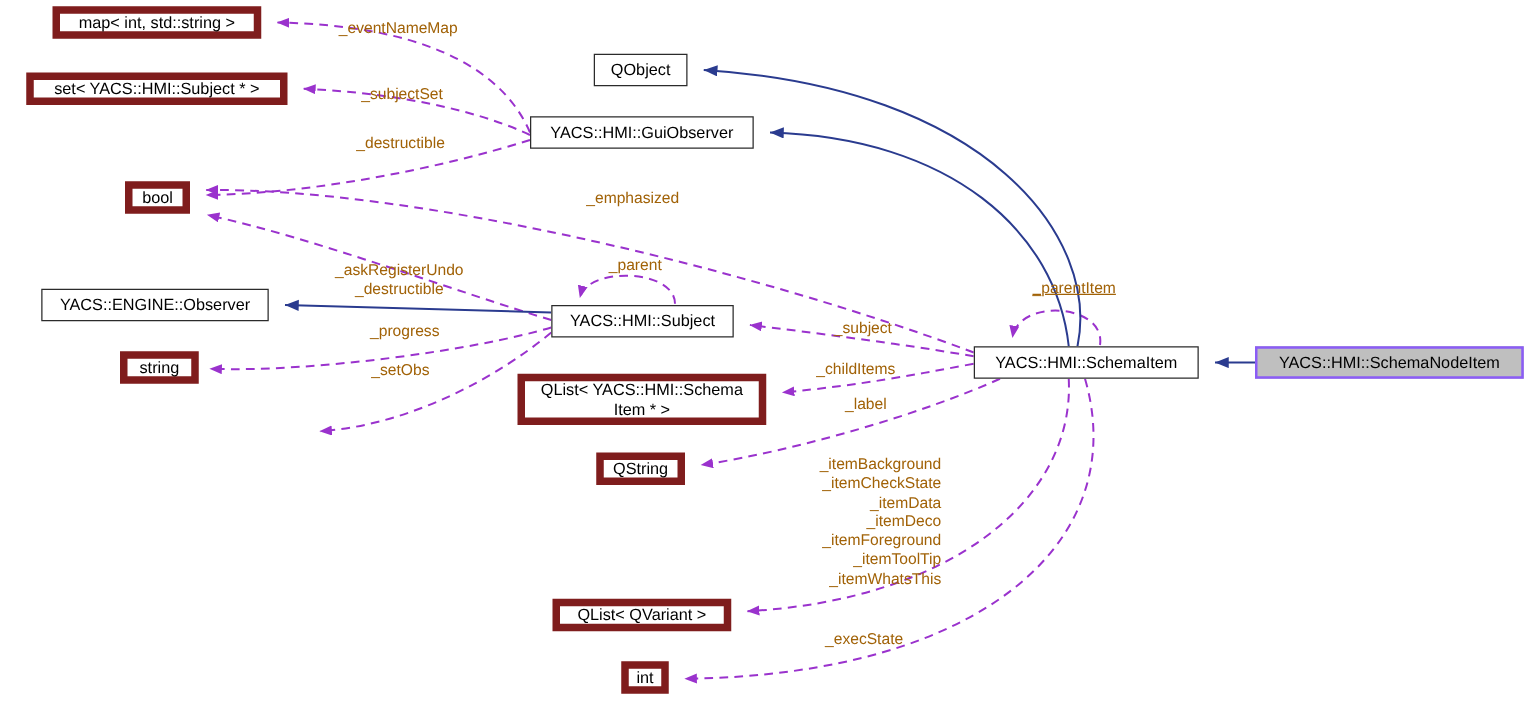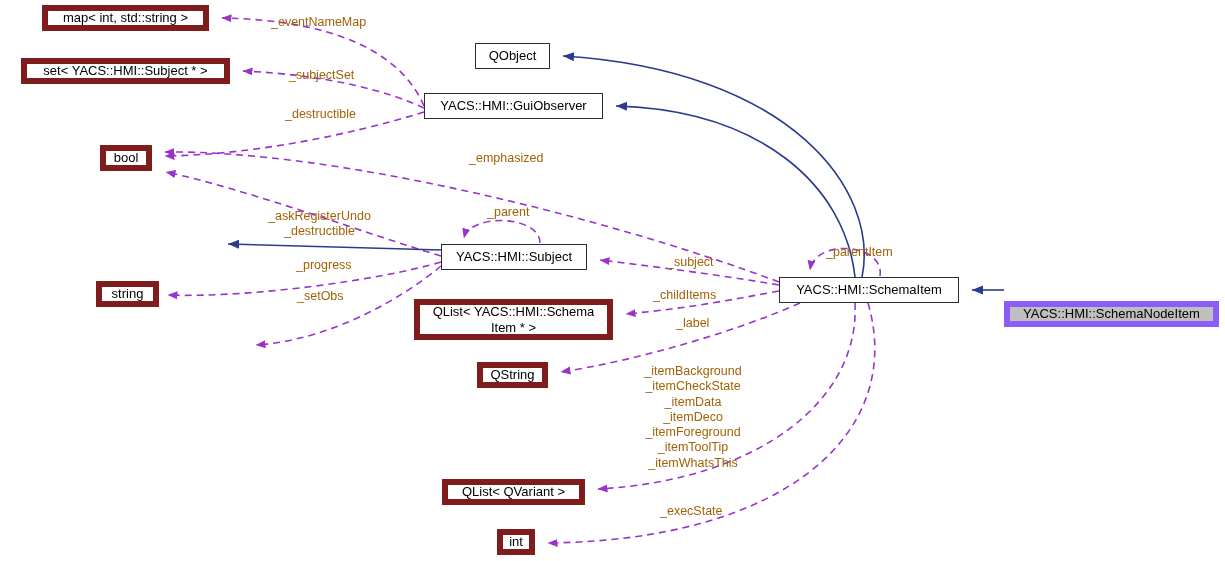--- a/index.html
+++ b/index.html
@@ -38,34 +38,33 @@
     background: #ffffff;
     white-space: pre;
   }
   .node.usage {
     border: 6px solid #7f1d1d;
   }
   .node.inherit {
     border: 1px solid #2b2b2b;
   }
   .node.current {
-    border: 6px solid #8b5cf6;
+    border: 2px solid #8b5cf6;
     background: #bfbfbf;
-    margin-top: 24px;
   }
   .edge-label {
     position: absolute;
     font-size: 12.5px;
     color: #a16207;
     background: transparent;
     white-space: pre;
     line-height: 1.22;
   }
   .edge-label.center { text-align: center; margin-top: 33px; }
-  .edge-label.right  { text-align: center; }
+  .edge-label.right  { text-align: right; }
 </style>
 </head>
 <body>
 
 <div id="diagram">
 
   <svg id="edge-layer" viewBox="0 0 1225 561" width="1225" height="561" xmlns="http://www.w3.org/2000/svg">
     <defs>
       <marker id="arrowUsage" markerWidth="11" markerHeight="11" refX="9.5" refY="4" orient="auto" markerUnits="userSpaceOnUse">
         <path d="M0,0 L10,4 L0,8 z" fill="#9a32cd"></path>
@@ -121,20 +120,21 @@
   <div class="node usage" style="left:42px;top:5px;width:167px;height:26px;">map&lt; int, std::string &gt;</div>
 
   <div class="node usage" style="left:21px;top:58px;width:209px;height:26px;">set&lt; YACS::HMI::Subject * &gt;</div>
 
   <div class="node inherit" style="left:475px;top:43px;width:75px;height:26px;">QObject</div>
 
   <div class="node inherit" style="left:424px;top:93px;width:179px;height:26px;">YACS::HMI::GuiObserver</div>
 
   <div class="node usage" style="left:100px;top:145px;width:52px;height:26px;">bool</div>
 
+  <div class="node inherit" style="left:33px;top:231px;width:182px;height:26px;">YACS::ENGINE::Observer</div>
 
   <div class="node inherit" style="left:441px;top:244px;width:146px;height:26px;">YACS::HMI::Subject</div>
 
   <div class="node usage" style="left:96px;top:281px;width:63px;height:26px;">string</div>
 
   <div class="node inherit" style="left:779px;top:277px;width:180px;height:26px;">YACS::HMI::SchemaItem</div>
 
   <div class="node current" style="left:1004px;top:277px;width:215px;height:26px;">YACS::HMI::SchemaNodeItem</div>
 
   <div class="node usage" style="left:414px;top:299px;width:199px;height:41px;">QList&lt; YACS::HMI::Schema
@@ -153,21 +153,21 @@
 
   <div class="edge-label" style="left:285px;top:107px;">_destructible</div>
 
   <div class="edge-label" style="left:469px;top:151px;">_emphasized</div>
 
   <div class="edge-label center" style="left:268px;top:176px;">_askRegisterUndo
 _destructible</div>
 
   <div class="edge-label" style="left:487px;top:205px;">_parent</div>
 
-  <div class="edge-label" style="left:826px;top:245px;">_parentItem</div>
+  <div class="edge-label" style="left:826px;top:223px;text-decoration:underline;">_parentItem</div>
 
   <div class="edge-label" style="left:296px;top:258px;">_progress</div>
 
   <div class="edge-label" style="left:667px;top:255px;">_subject</div>
 
   <div class="edge-label" style="left:653px;top:288px;">_childItems</div>
 
   <div class="edge-label" style="left:297px;top:289px;">_setObs</div>
 
   <div class="edge-label" style="left:676px;top:316px;">_label</div>

